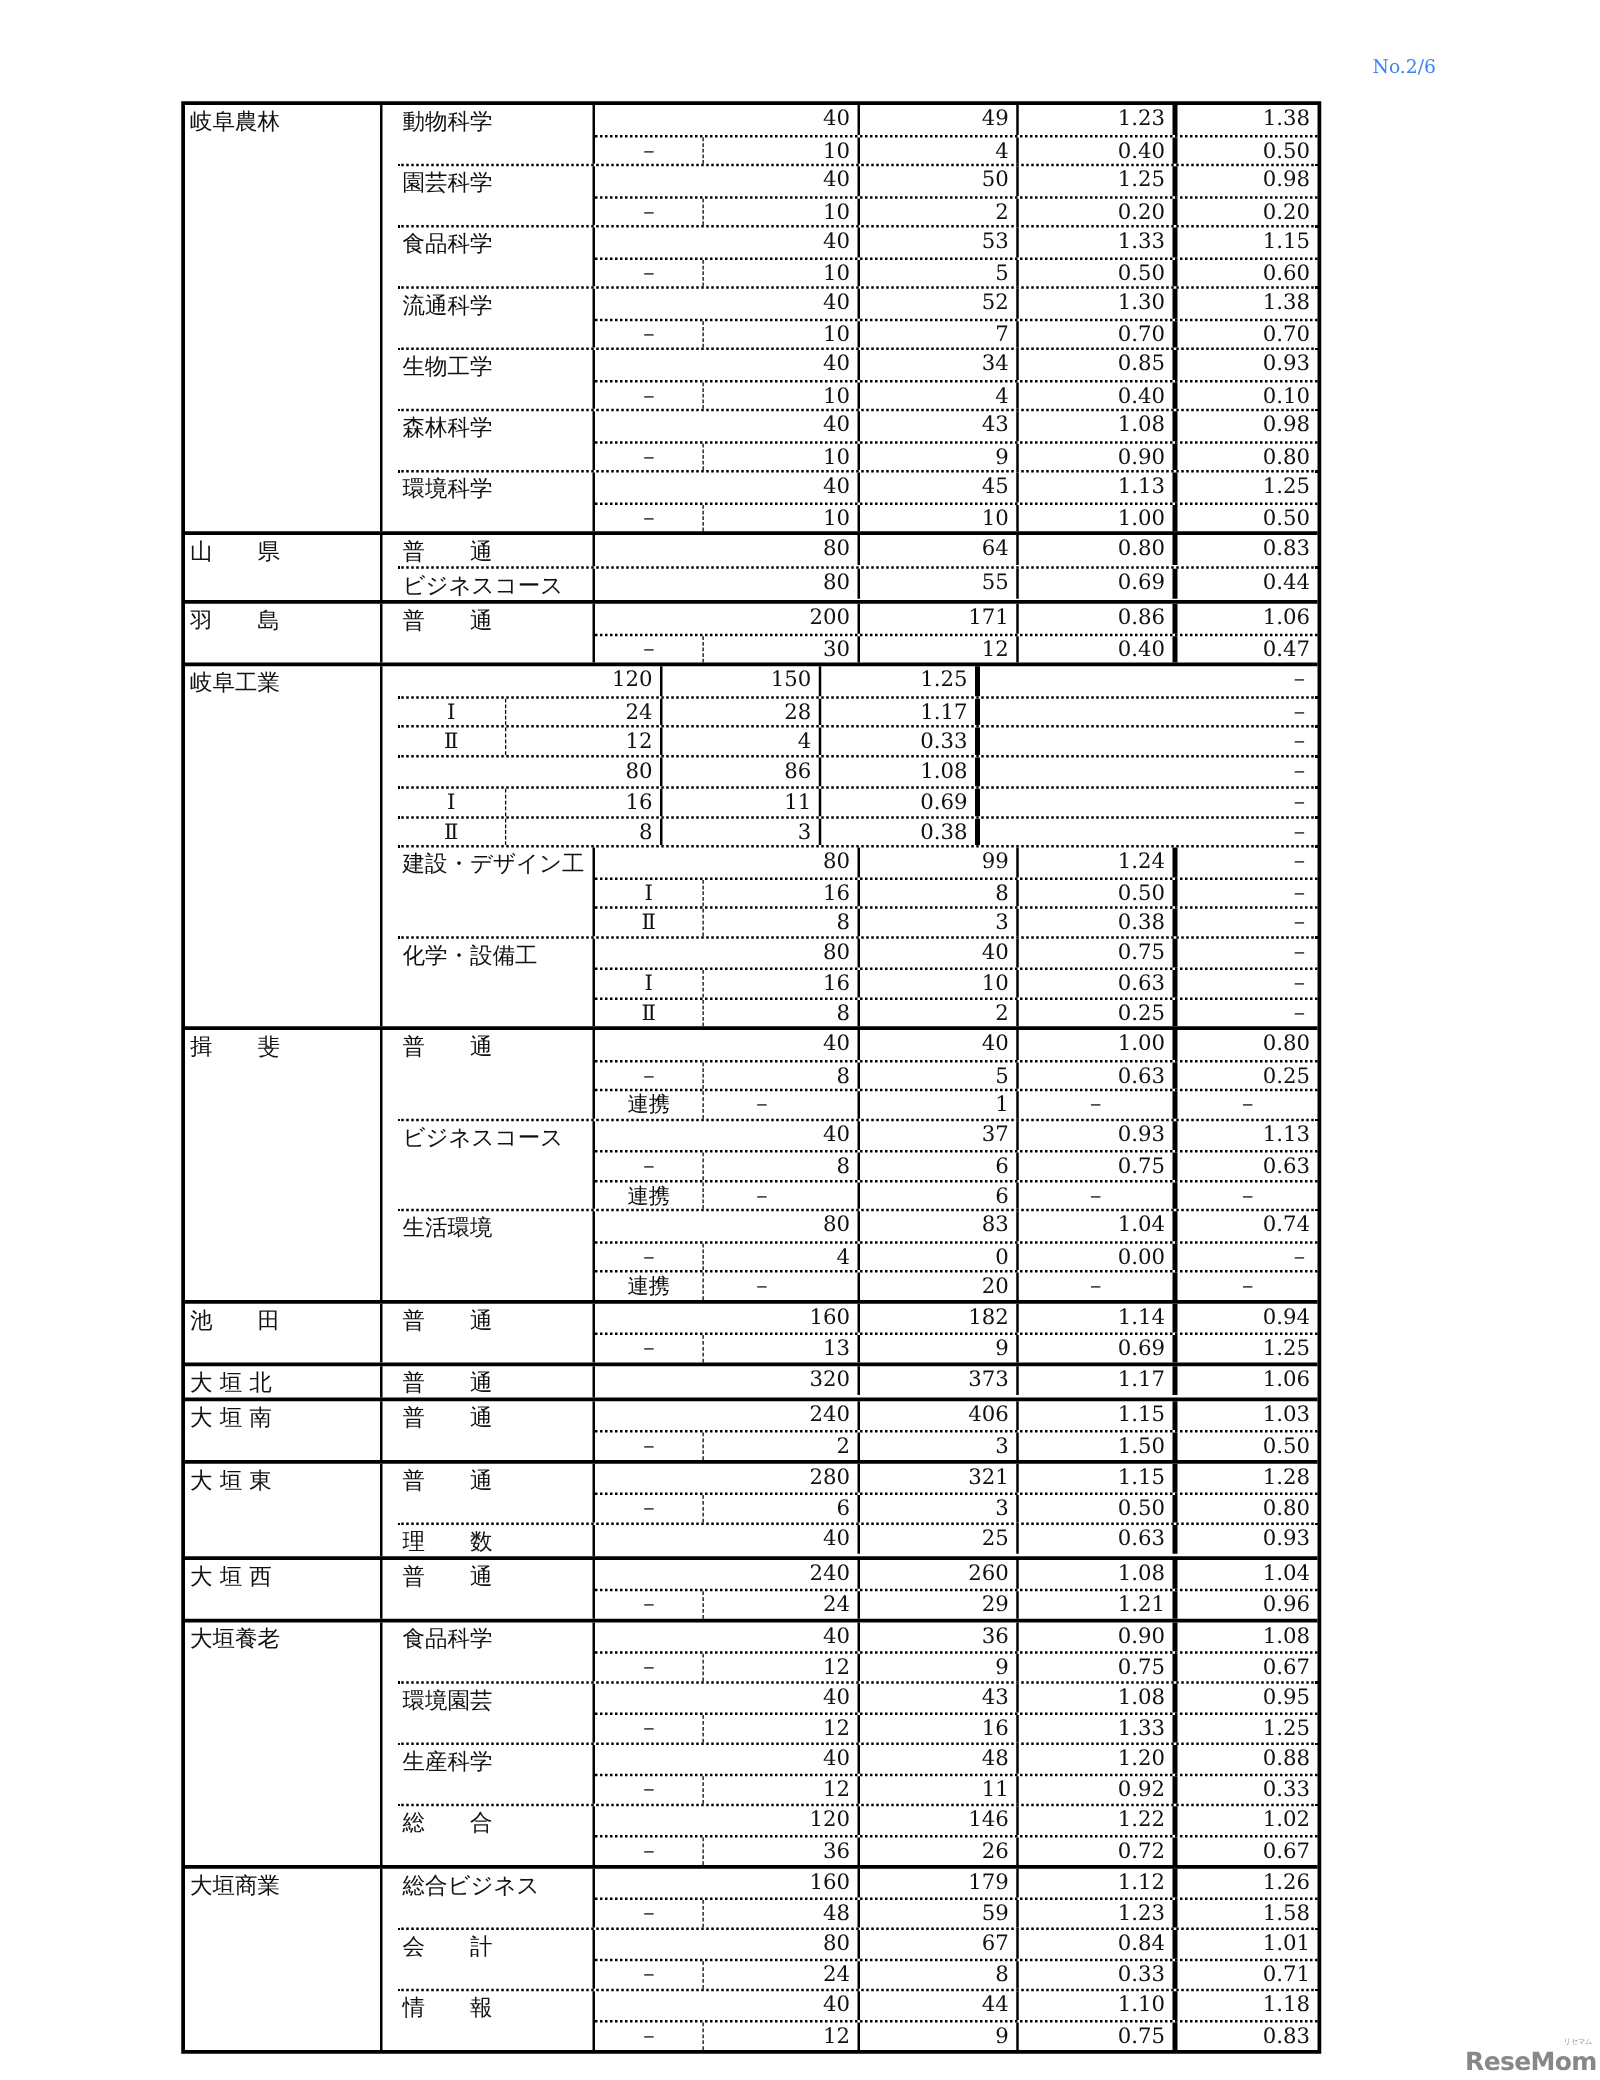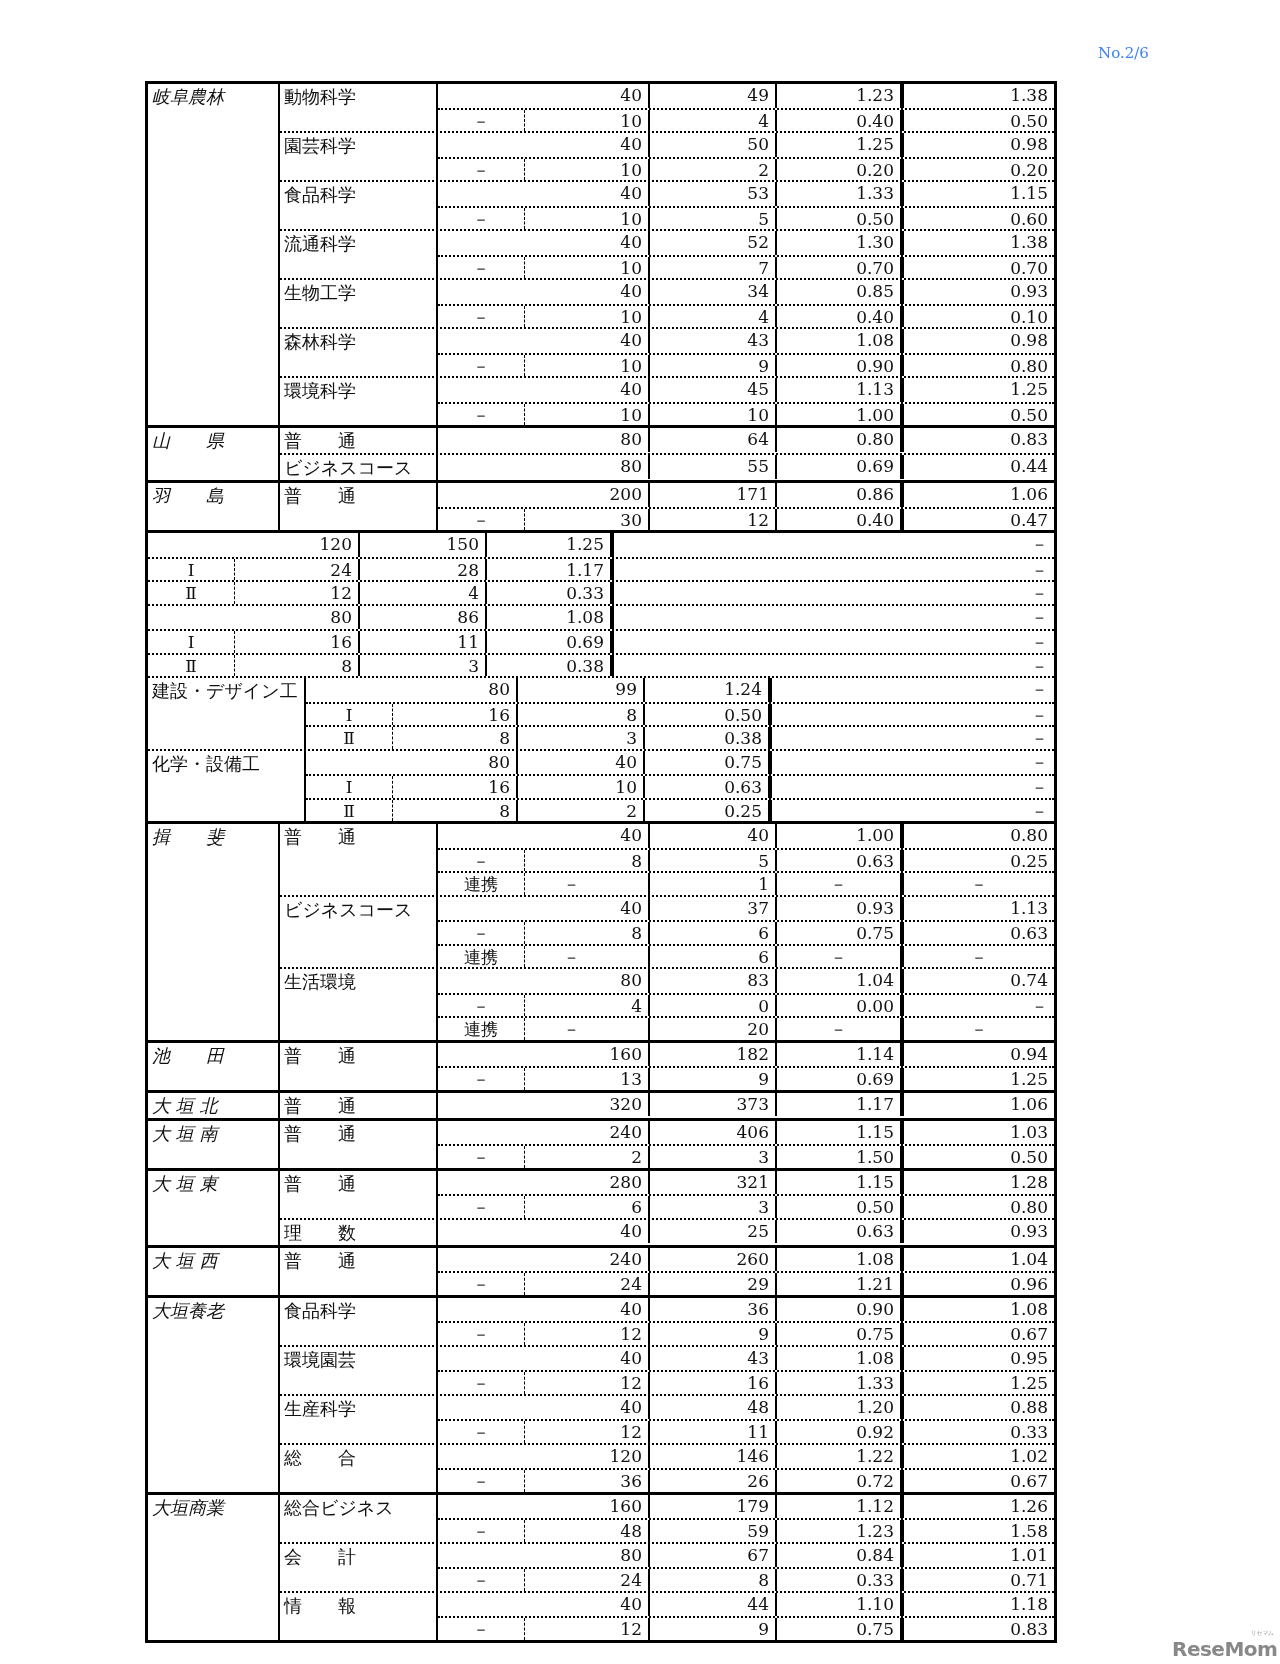--- a/index.html
+++ b/index.html
@@ -1,22 +1,22 @@
 <!DOCTYPE html>
 <html><head>
 <meta charset="utf-8">
 <style>
   html, body { margin: 0; padding: 0; background: #ffffff; }
   body { width: 1280px; height: 1664px; position: relative; font-family: "DejaVu Serif", "Liberation Serif", serif; color: #111; overflow: hidden; }
   .page-no { position: absolute; top: 44px; left: 1098px; font-size: 15px; color: #3b82f6; font-family: "DejaVu Serif", serif; }
   .tbl { position: absolute; left: 145px; top: 81px; width: 912px; border: 3px solid #000; box-sizing: border-box; }
   .school { display: flex; border-top: 3px solid #000; }
   .school:first-child { border-top: none; }
-  .c-school { width: 132px; border-right: 2px solid #000; font-size: 18px; padding: 1px 4px 0 4px; box-sizing: border-box; white-space: pre; letter-spacing: 0px; font-style: italic; }
-  .majors { flex: 1; display: flex; flex-direction: column; }
+  .c-school { width: 158px; border-right: 2px solid #000; font-size: 18px; padding: 1px 4px 0 4px; box-sizing: border-box; white-space: pre; letter-spacing: 0px; }
+  .majors { flex: 1; display: flex; flex-direction: column; padding-left: 12px; }
   .major { display: flex; border-top: 2px dotted #000; }
   .major:first-child { border-top: none; }
   .c-major { width: 158px; border-right: 2px solid #000; font-size: 18px; padding: 1px 4px 0 4px; box-sizing: border-box; white-space: pre; }
   .rows { flex: 1; display: flex; flex-direction: column; }
   .row { display: flex; height: 23.5px; border-top: 2px dotted #000; box-sizing: border-box; }
   .row:first-child { border-top: none; }
   .c-sub { width: 86px; text-align: center; font-size: 17px; line-height: 22px; box-sizing: border-box; }
   .c-cap { width: 126px; text-align: right; font-size: 17px; line-height: 22px; padding-right: 6px; box-sizing: border-box; border-right: 2px solid #000; }
   .c-cap.sub { border-left: 1.5px dashed #000; }
   .c-cap.full { width: 212px; }
@@ -209,20 +209,21 @@
               <div class="c-cap sub">30</div>
               <div class="c-app">12</div>
               <div class="c-ratio">0.40</div>
               <div class="c-prev">0.47</div>
             </div>
           </div>
         </div>
       </div>
     </div>
     <div class="school">
+      <div class="c-school">岐阜工業</div>
       <div class="majors">
         <div class="major">
           <div class="rows">
             <div class="row">
               <div class="c-cap full">120</div>
               <div class="c-app">150</div>
               <div class="c-ratio">1.25</div>
               <div class="c-prev">－</div>
             </div>
             <div class="row">

